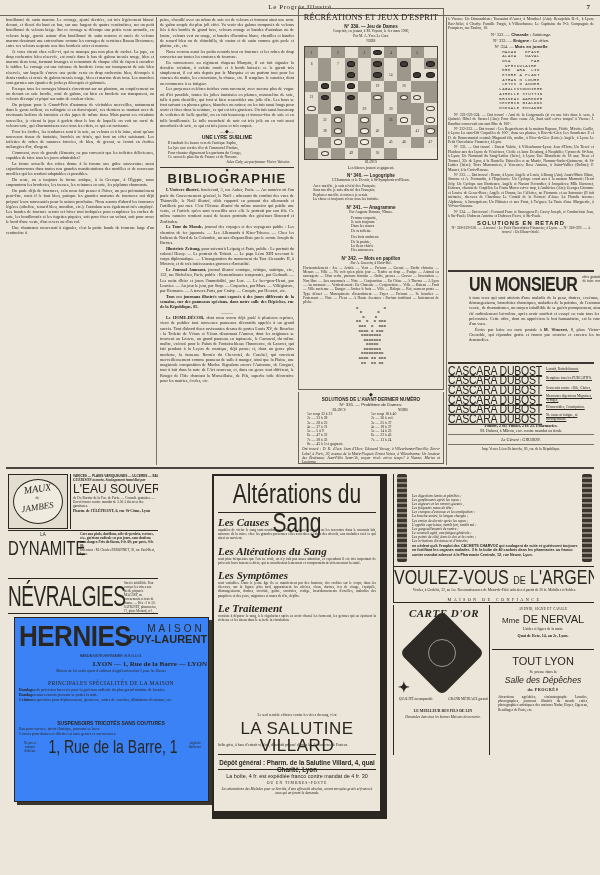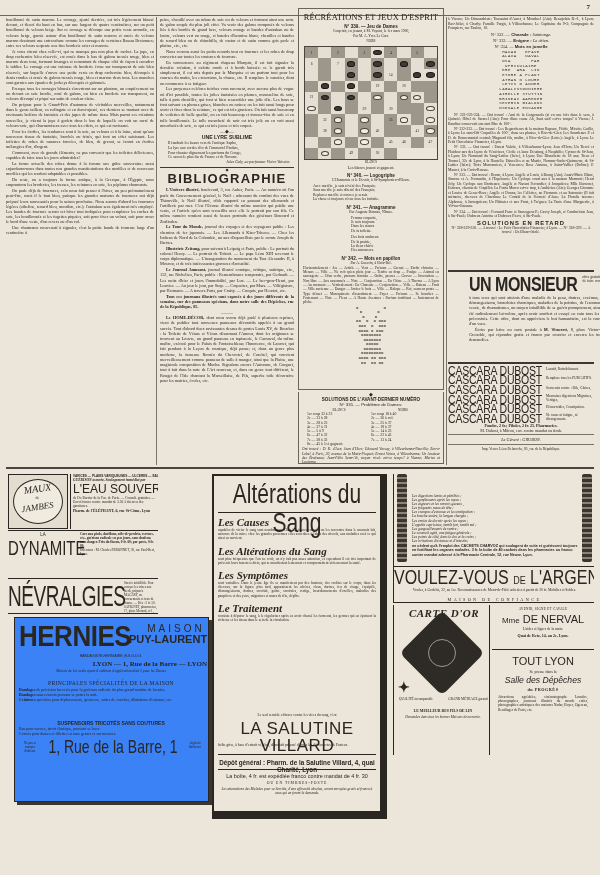--- a/index.html
+++ b/index.html
@@ -43,20 +43,21 @@
   
   .ad { position: absolute; overflow: hidden; }
   .cond { font-family: "Liberation Sans Narrow", "Liberation Sans", sans-serif; }
 </style>
 </head>
 <body>
 
 <div class="page">
 
   <div class="masthead">
+    <div class="title">Le Progrès Illustré</div>
     <div class="pageno">7</div>
   </div>
 
   <div class="col" style="left:6px; top:17px; width:148px; height:445px;">
     <p style="text-indent:0">bouillonné de satin marron. Le corsage, ajusté derrière, est très légèrement blousé devant, et fleuré du haut en bas, sur une largeur de quatre centimètres, sur un petit bouillonné de velours beige. Sur ce corsage se découpe une petite veste arrondie, en velours beige, garnie autour d'un bouillonné de satin marron et ornée de velours marron dessinant une entrenchure comme les corsages de certaines Bassas Bretonnes; entre ces velours serpente une fine broderie acier et marron.</p>
     <p>Je vous citerai chez celle-ci, qui ne manque pas non plus de cachet. La jupe, en drap cachemire bleu réservée, est ornée dans le bas de galons tressés rouge, bleu et marron deux tons, formant losanges et remontant de chaque côté de façon à encadrer le tablier. Le corsage est une cuirasse de broderie écrue sur transparent de soie bleu réservée, sur laquelle s'ouvre une petite veste en drap cachemire bleu, découpée à dents rondes et ornée de galons tressés rouge, bleu et marron deux tons. Les manches sont garnies aux épaules de jockeys découpés et galonnés.</p>
     <p>Presque tous les corsages blousés s'ouvriront sur un plastron, un empiècement ou un devant en soie brodée, orné de galons, ou bien en broderie sur transparent, ou velours découpé et piqué sur satin de couleur claire.</p>
     <p>On prépare pour le Grand-Prix d'automne de véritables merveilles, notamment dans le genre tailleur, en redingote et en demi-ajusté, ces derniers se mariant avec de ravissants boléros de fantaisie et des jupes de même tissu. Mais parmi ces créations nouvelles, je citerai la jupe à godets dans le bas de laquelle on voit un carré de velours-soie, qui s'harmonisera avec tous les effets, ce qui est ravissant.</p>
     <p>Pour les étoffes, les tendances sont à la soie, au velours et à la laine, ainsi qu'aux nouveaux tissus de fantaisie, brochés ou frisés, qui font un effet saisissant. Les toilettes de robes de nuances foncées, de bleu, de grenat, se feront en étoffes mélangées d'or, d'argent.</p>
     <p>Comment, avec de grands éléments, ne pas convenir que les toilettes délicieuses, capables de faire tous les jours admirables?</p>
@@ -377,21 +378,21 @@
     <div style="display:flex; align-items:flex-start;">
       <div class="cond" style="font-size:16px; line-height:16px; font-weight:bold; letter-spacing:-0.5px; transform:scaleY(1.25); transform-origin:top left; height:20px;">UN MONSIEUR</div>
       <div style="font-size:3.8px; line-height:4.3px; padding-left:3px; text-align:center; width:34px;">offre gratuitement de faire connaître</div>
     </div>
     <p style="text-indent:0">à tous ceux qui sont atteints d'une maladie de la peau, dartres, eczémas, boutons, démangeaisons, bronchites chroniques, maladies de la poitrine, de l'estomac et de la vessie, de rhumatismes, un moyen infaillible de se guérir promptement, ainsi qu'il l'a été radicalement lui-même, après avoir souffert et essayé en vain tous les remèdes préconisés. Cette offre, dont on appréciera le but humanitaire, est la conséquence d'un vœu.</p>
     <p><span>Écrire par lettre ou carte postale à</span> <b style="font-family:'Liberation Sans',sans-serif">M. Vincent,</b> <span>8, place Victor-Hugo, à Grenoble, qui répondra gratis et franco par courrier et enverra les indications demandées.</span></p>
   </div>
 
   <div class="hrule thick" style="left:448px; top:362px; width:146px;"></div>
 
-  <div class="ad" style="left:448px; top:365px; width:146px; height:60px;" id="cascara">
+  <div class="ad" style="left:448px; top:365px; width:146px; height:60px;text-decoration:underline;" id="cascara">
       <div style="display: flex; align-items: center; height: 9.6px;">
         <div class="cond" style="font-size: 10.5px; line-height: 10px; width: 98px; white-space: nowrap; transform: scaleY(1.15); letter-spacing: -0.2px;">CASCARA DUBOST</div>
         <div style="font-size: 3.5px; line-height: 3.9px; width: 48px;">Laxatif, Rafraîchissant.</div>
       </div>
       <div style="display: flex; align-items: center; height: 9.6px;">
         <div class="cond" style="font-size: 10.5px; line-height: 10px; width: 98px; white-space: nowrap; transform: scaleY(1.15); letter-spacing: -0.2px;">CASCARA DUBOST</div>
         <div style="font-size: 3.5px; line-height: 3.9px; width: 48px;">Remplace tous les PURGATIFS.</div>
       </div>
       <div style="display: flex; align-items: center; height: 9.6px;">
         <div class="cond" style="font-size: 10.5px; line-height: 10px; width: 98px; white-space: nowrap; transform: scaleY(1.15); letter-spacing: -0.2px;">CASCARA DUBOST</div>

